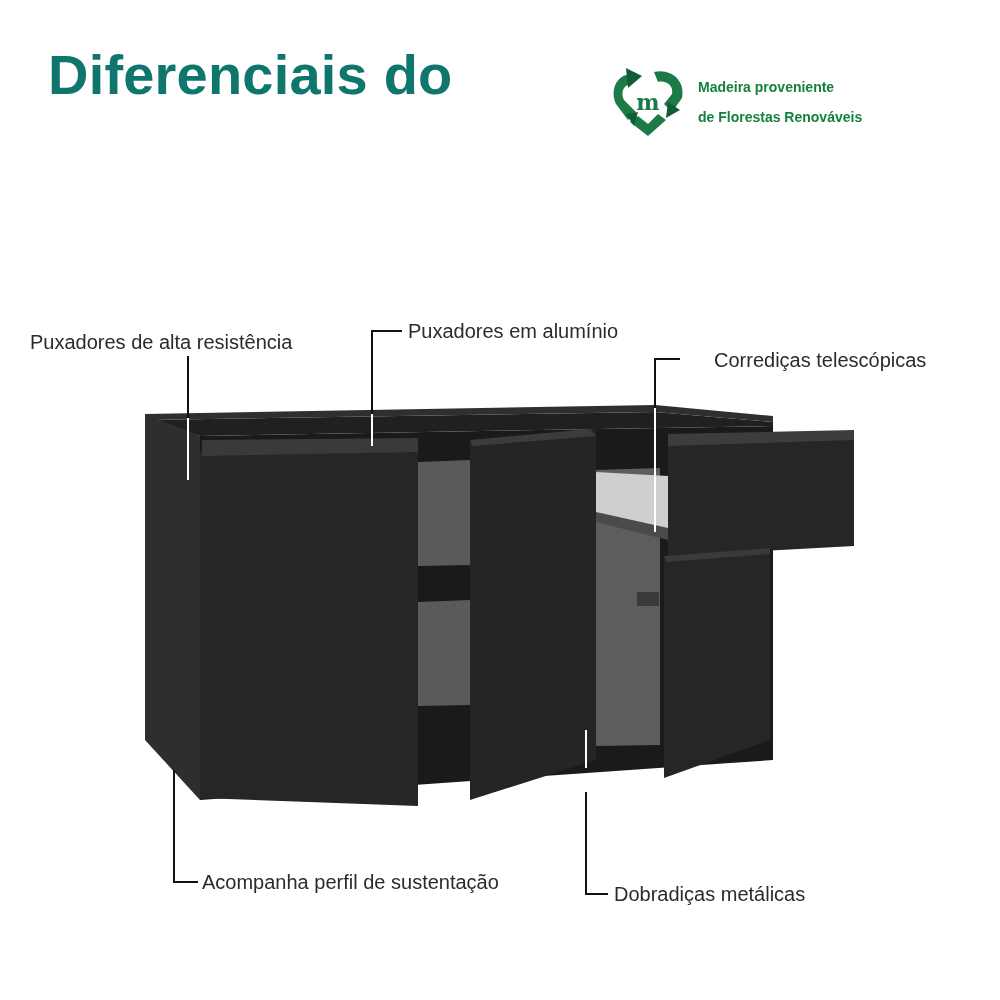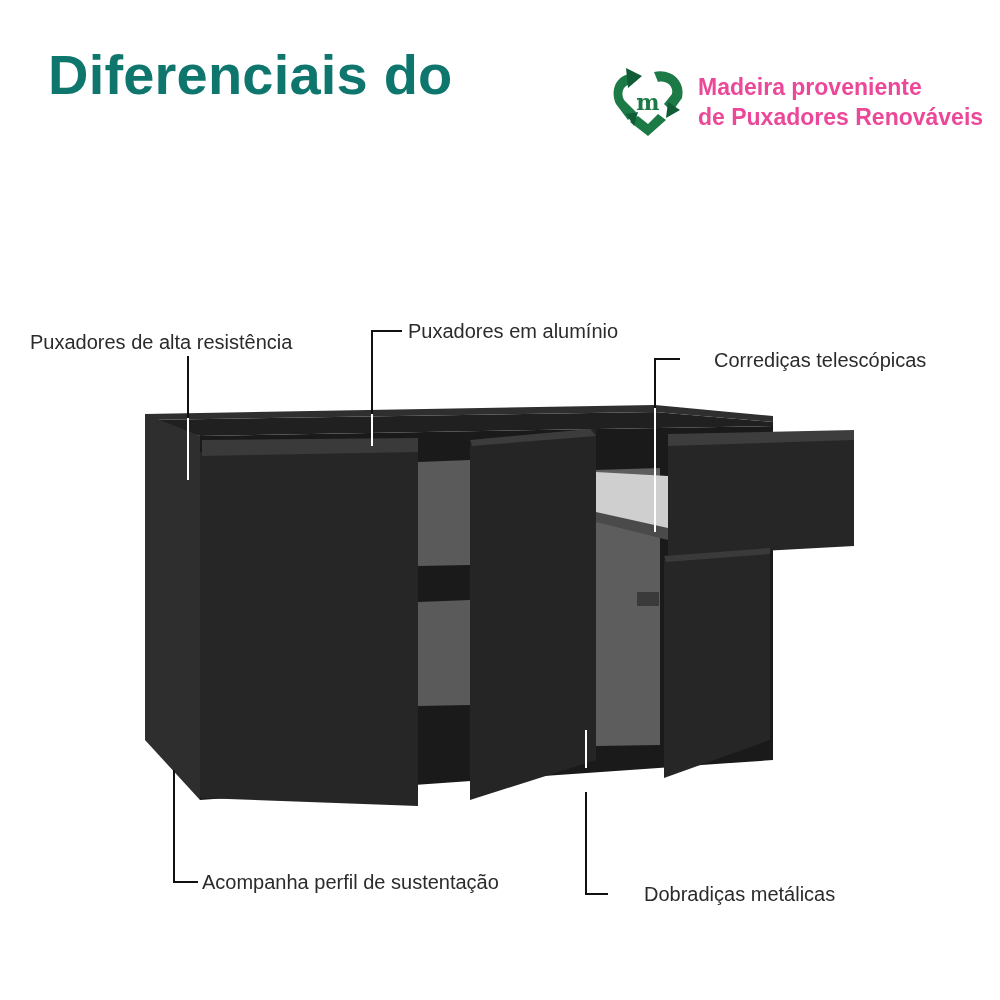--- a/index.html
+++ b/index.html
@@ -10,21 +10,21 @@
     .title {
       position: absolute; left: 48px; top: 42px; margin: 0;
       font-size: 56px; line-height: 66px; font-weight: 700; color: #0f766e; letter-spacing: 0.2px;
     }
     .title span { display: block; }
     .eco {
       position: absolute; left: 608px; top: 66px; display: flex; align-items: center;
     }
     .eco-logo { width: 80px; height: 72px; }
     .eco-text {
-      margin-left: 10px; font-size: 23px; line-height: 30px; font-weight: 700; color: #ec4899;
+      margin-left: 10px; font-size: 14px; line-height: 30px; font-weight: 700; color: #15803d;
     }
     .eco-text span { display: block; }
     .label {
       position: absolute; font-size: 20px; color: #2b2b2b; white-space: nowrap; line-height: 24px;
     }
     .stage { position: absolute; left: 0; top: 0; width: 1000px; height: 1000px; }
   </style>
 </head>
 <body>
 
@@ -40,21 +40,21 @@
 
     <path d="M46 6 C62 2 78 14 74 32 L64 46 L56 38 L64 28 C66 20 58 14 50 16 Z" fill="#1c7a47"></path>
     <polygon points="72,44 58,52 60,36" fill="#0f5c36"></polygon>
 
     <path d="M22 56 L40 70 L58 54 L50 48 L40 58 L30 50 Z" fill="#1c7a47"></path>
     <polygon points="18,48 30,46 26,60" fill="#0f5c36"></polygon>
     <text x="40" y="44" text-anchor="middle" font-family="DejaVu Serif, serif" font-size="22" font-weight="700" fill="#1c7a47">m</text>
   </svg>
   <div class="eco-text">
     <span>Madeira proveniente</span>
-    <span>de Puxadores Renováveis</span>
+    <span>de Florestas Renováveis</span>
   </div>
 </div>
 
 <svg class="stage" viewBox="0 0 1000 1000">
 
   <polygon points="145,414 655,405 773,416 773,422 655,412 145,420" fill="#2f2f2f"></polygon>
   <polygon points="145,420 655,412 773,422 773,426 200,436" fill="#202020"></polygon>
 
   <polygon points="145,414 200,436 200,800 145,740" fill="#2e2e2e"></polygon>
 
@@ -94,13 +94,13 @@
     <line x1="372" y1="414" x2="372" y2="446"></line>
     <line x1="655" y1="408" x2="655" y2="532"></line>
     <line x1="586" y1="730" x2="586" y2="768"></line>
   </g>
 </svg>
 
 <div class="label" style="left:30px; top:330px;">Puxadores de alta resistência</div>
 <div class="label" style="left:408px; top:319px;">Puxadores em alumínio</div>
 <div class="label" style="left:686px; top:348px;margin-left:28px;">Corrediças telescópicas</div>
 <div class="label" style="left:202px; top:870px;">Acompanha perfil de sustentação</div>
-<div class="label" style="left:614px; top:882px;margin-left:30px;">Dobradiças metálicas</div>
+<div class="label" style="left:614px; top:882px;">Dobradiças metálicas</div>
 
 </body></html>

